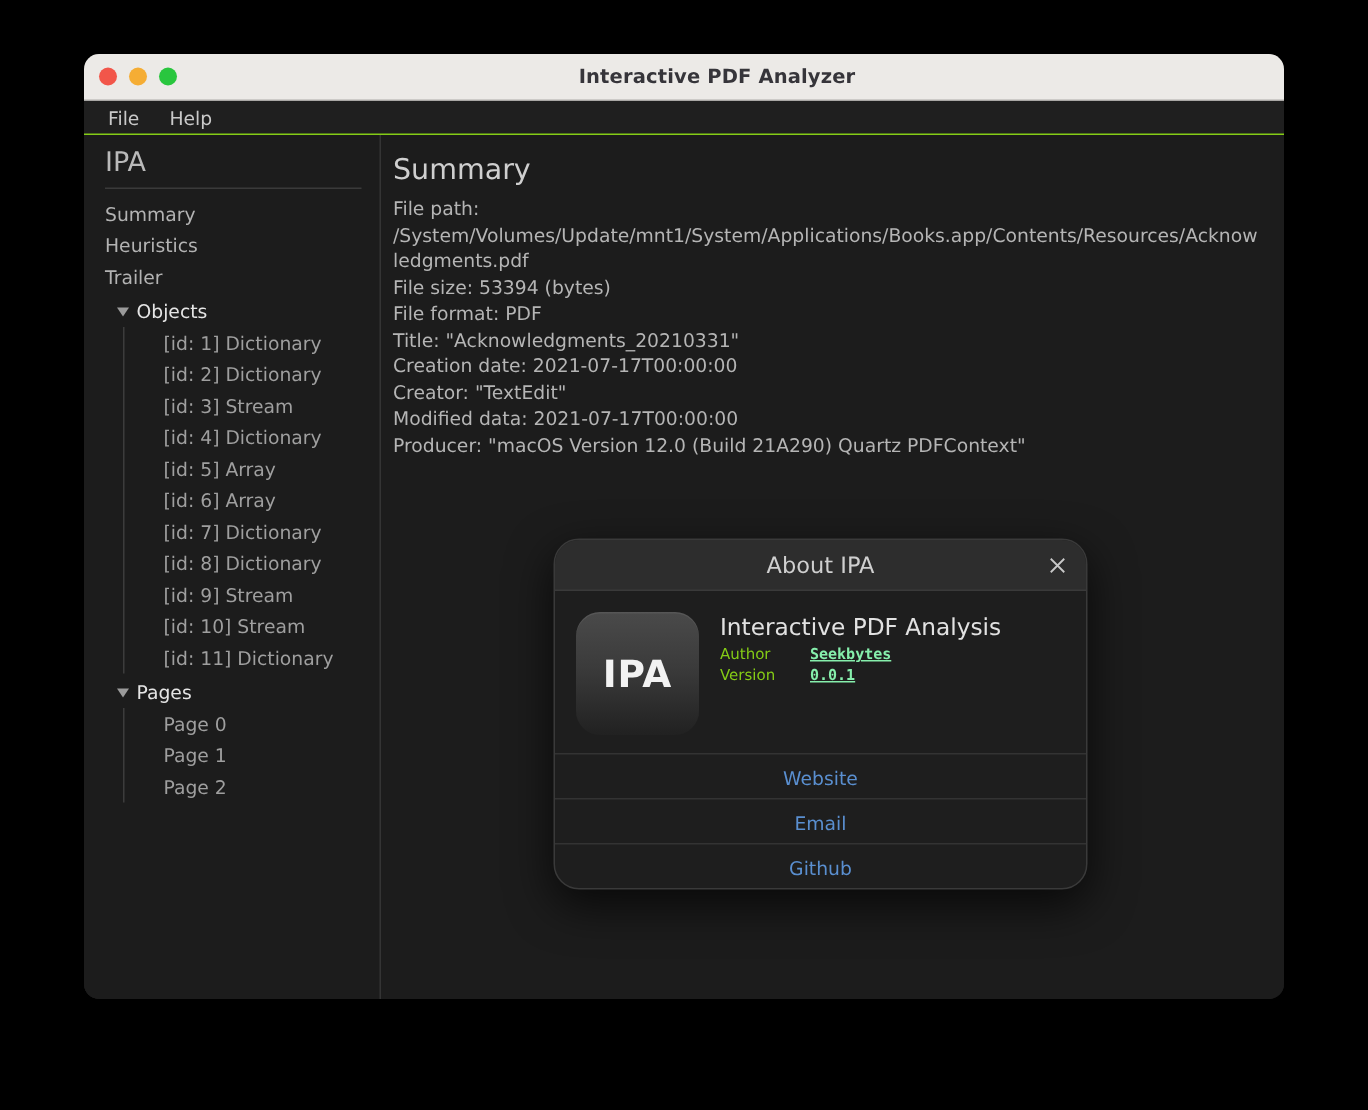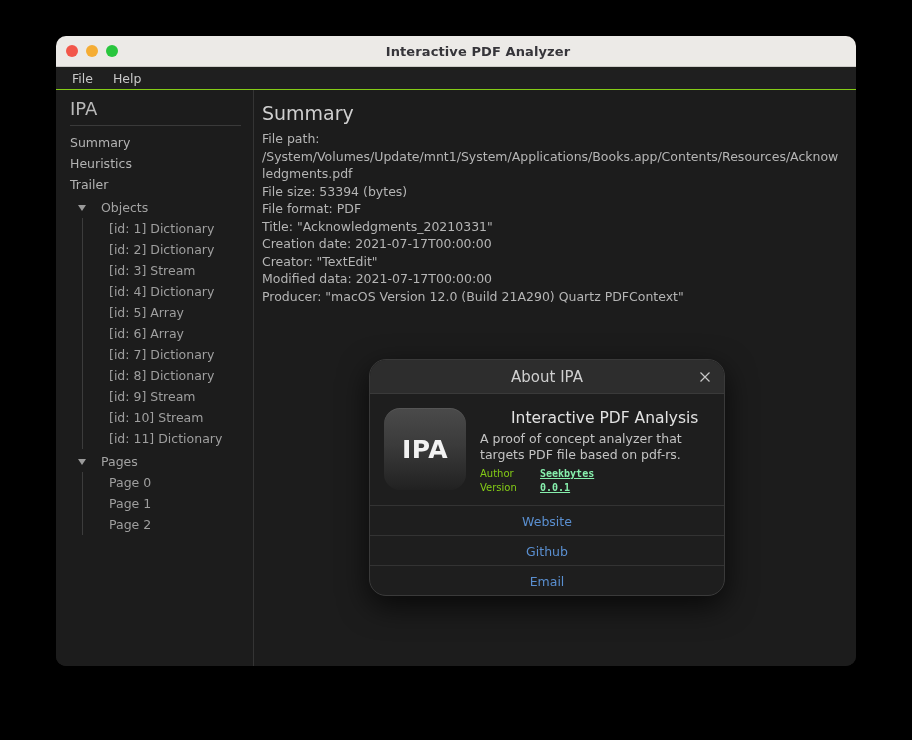--- a/index.html
+++ b/index.html
@@ -106,23 +106,23 @@
     color: #b3b3b3;
     padding: 2px 0 2px 14px;
     line-height: 17px;
     cursor: default;
   }
 
   .tree-group { margin-top: 2px; }
   .tree-group-header {
     display: flex;
     align-items: center;
-    gap: 15px;
-    font-size: 12.5px;
-    color: #a3a3a3;
+    gap: 5px;
+    font-size: 12.5px;
+    color: #e5e5e5;
     padding: 2px 0 2px 22px;
     line-height: 17px;
     cursor: default;
   }
   .tri {
     width: 0; height: 0;
     border-left: 4.5px solid transparent;
     border-right: 4.5px solid transparent;
     border-top: 6px solid #9a9a9a;
     flex: none;
@@ -223,21 +223,20 @@
     font-weight: bold;
     color: #f2f2f2;
     letter-spacing: 0.5px;
   }
   #dialog-info { flex: 1; min-width: 0; padding-top: 1px; }
   #product-name {
     font-size: 15.5px;
     color: #e2e2e2;
     line-height: 19px;
     margin-bottom: 3px;
-    margin-left: 31px;
   }
   #product-desc {
     font-size: 12.5px;
     color: #c3c3c3;
     line-height: 15.5px;
     margin-bottom: 6px;
   }
   .kv-row {
     display: flex;
     align-items: baseline;
@@ -355,36 +354,35 @@
         </svg>
       </div>
     </div>
 
     <div id="dialog-main">
       <div id="app-icon">
         <span id="app-icon-label">IPA</span>
       </div>
       <div id="dialog-info">
         <div id="product-name">Interactive PDF Analysis</div>
-        <div id="product-desc">A proof of concept analyzer that targets PDF file based on pdf-rs.</div>
         <div class="kv-row">
           <span class="kv-key">Author</span>
           <span class="kv-val">Seekbytes</span>
         </div>
         <div class="kv-row">
           <span class="kv-key">Version</span>
           <span class="kv-val">0.0.1</span>
         </div>
       </div>
     </div>
 
     <div class="link-row">
       <span>Website</span>
     </div>
     <div class="link-row">
+      <span>Email</span>
+    </div>
+    <div class="link-row">
       <span>Github</span>
     </div>
-    <div class="link-row">
-      <span>Email</span>
-    </div>
   </div>
 
 </div>
 
 </body></html>

